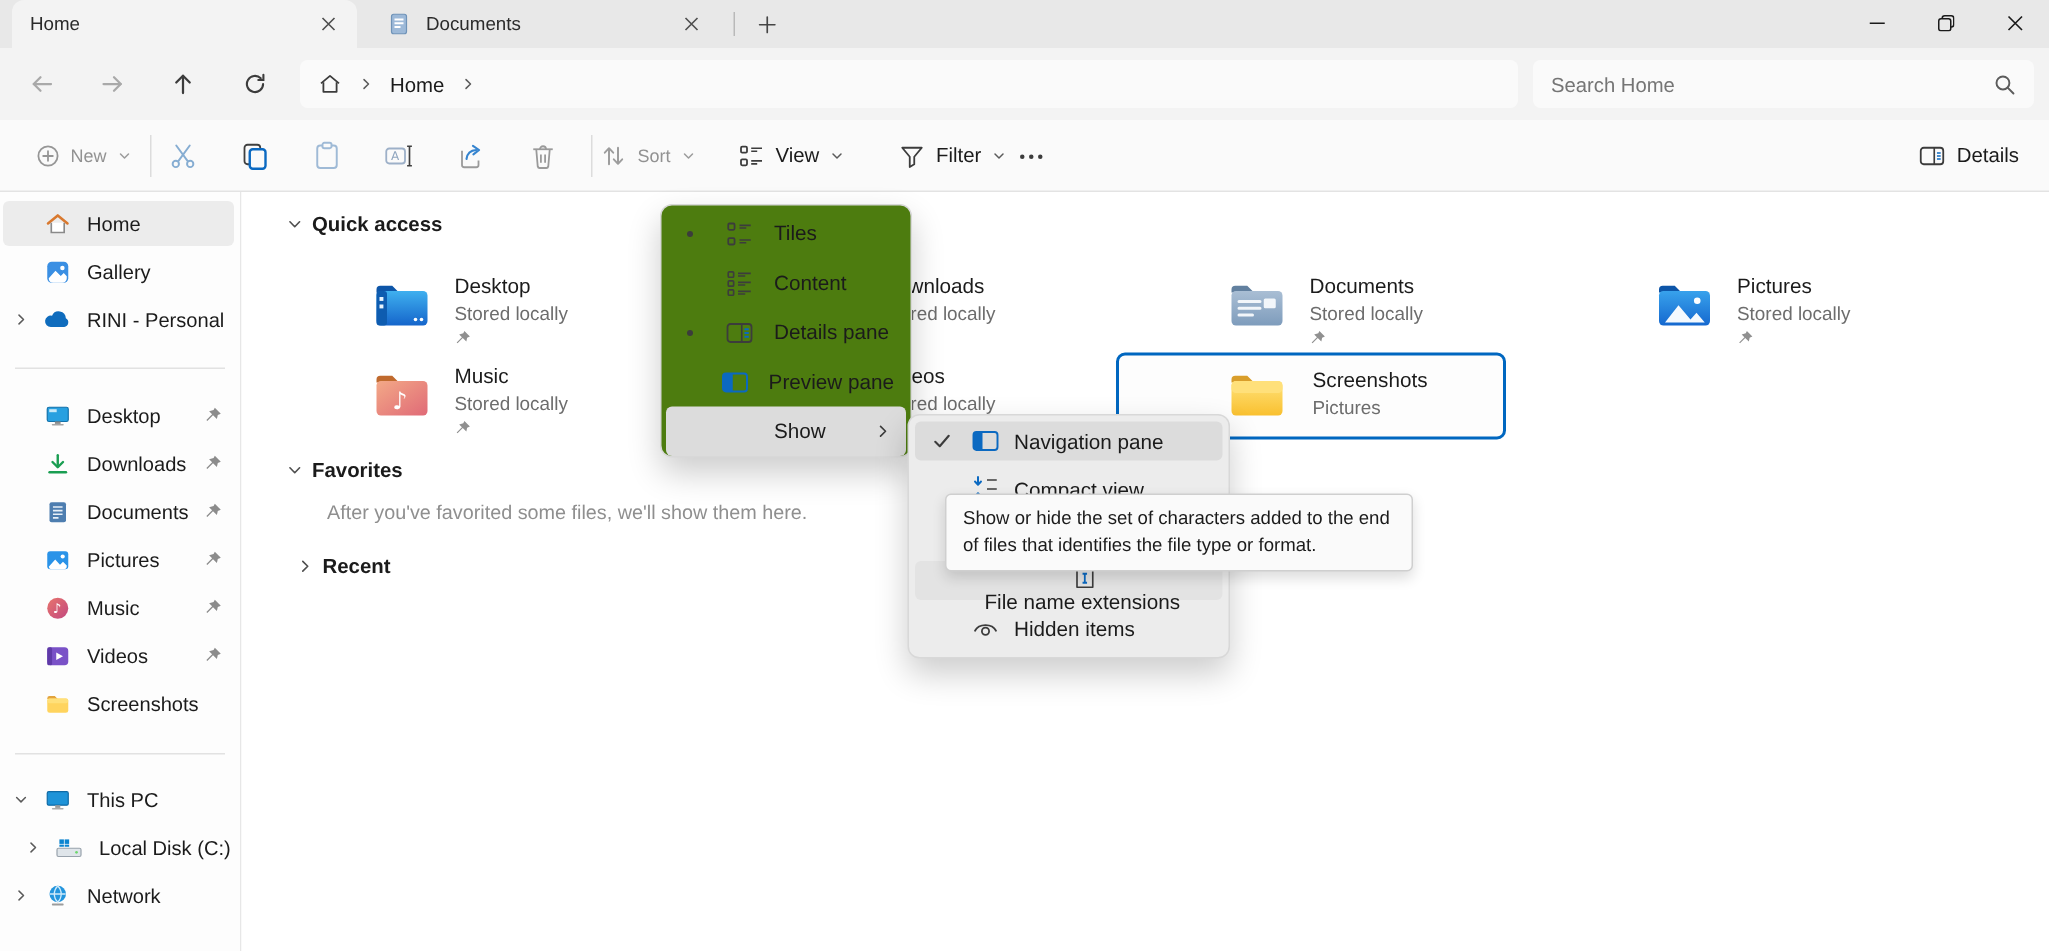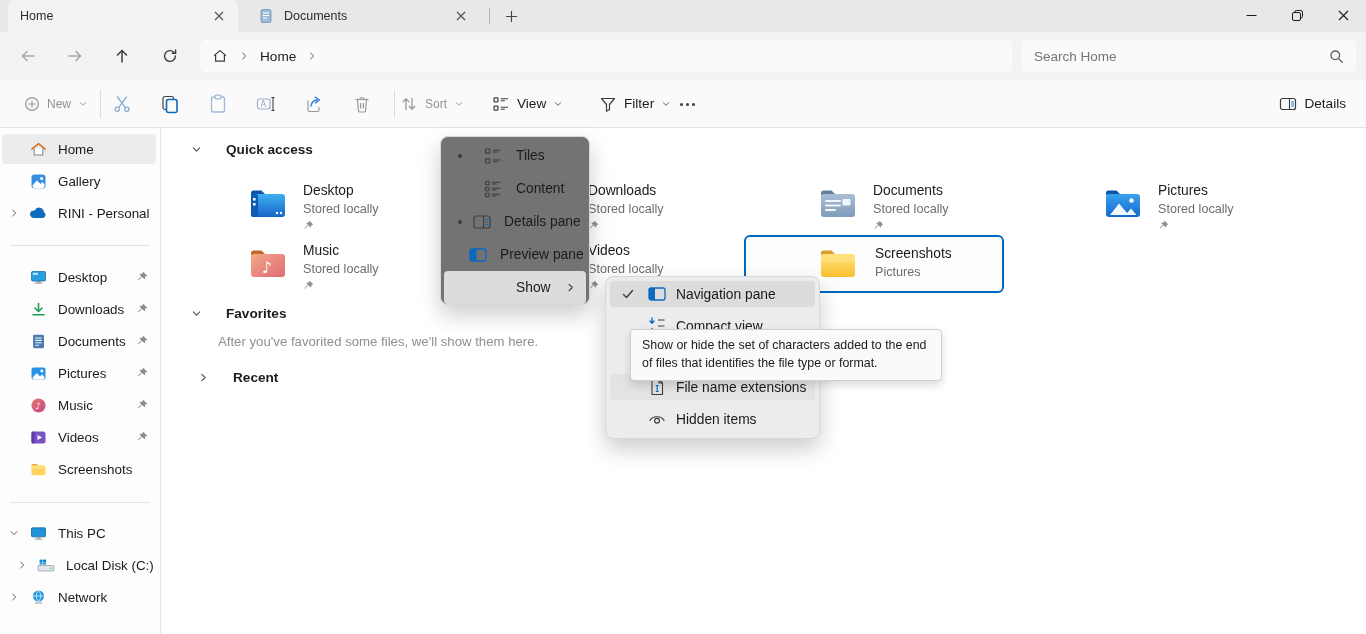--- a/index.html
+++ b/index.html
@@ -53,49 +53,49 @@
   .sr-ic { width:24px; display:flex; justify-content:center; }
   .sr-label { margin-left:8px; font-size:13.4px; white-space:nowrap; }
   .sr-pin { position:absolute; right:8px; top:9px; }
   .side-sep { position:absolute; left:10px; width:140px; height:1px; background:#e2e2e2; }
   .indent { margin-left:8px; }
 
   
   .main { position:absolute; left:161px; top:128px; right:0; bottom:0; background:#ffffff; }
   .sec-head { position:absolute; display:flex; align-items:center; }
   .sec-chev { width:24px; display:flex; justify-content:center; }
-  .sec-label { margin-left:18px; font-size:13.6px; font-weight:bold; color:#1b1b1b; }
+  .sec-label { margin-left:0; font-size:13.6px; font-weight:bold; color:#1b1b1b; }
   .empty-text { position:absolute; font-size:13.2px; color:#8f8f8f; }
 
   .tile { position:absolute; width:260px; height:58px; border-radius:6px; }
   .tile.sel { border:2px solid #0067c0; background:#fdfdfd; }
   .tile-icon { position:absolute; left:74px; top:11px; }
   .tile.sel .tile-icon { left:72px; top:11px; }
   .tile-name { position:absolute; left:129px; top:6px; font-size:13.8px; white-space:nowrap; }
   .tile-sub { position:absolute; left:129px; top:25px; font-size:12.6px; color:#6d6d6d; white-space:nowrap; }
   .tile-pin { position:absolute; left:129px; top:43px; }
   .tile.sel .tile-name { top:9px; }
   .tile.sel .tile-sub { top:28px; }
 
   
-  .view-menu { position:absolute; left:440px; top:136px; width:150px; height:169px; background:#737373;
+  .view-menu { position:absolute; left:440px; top:136px; width:168px; height:169px; background:#4d7c0f;
     border:1px solid #d8d8d8; border-radius:8px; box-shadow:0 10px 22px rgba(0,0,0,0.20); z-index:40; padding:2px 0; }
   .vm-row { height:33px; margin:0 3px; border-radius:4px; display:flex; align-items:center; padding:0 8px 0 14px; }
   .vm-row.hl { background:#dcdcdc; }
   .vm-bullet { width:14px; display:flex; justify-content:flex-start; }
   .dot { width:4px; height:4px; border-radius:50%; background:#3c3c3c; }
   .vm-icon { width:22px; margin-left:10px; display:flex; justify-content:center; }
   .vm-label { margin-left:12px; flex:1; font-size:13.8px; white-space:nowrap; }
   .vm-chev { display:flex; margin-right:2px; }
 
   .sub-menu { position:absolute; left:605px; top:276px; width:215px; height:163px; background:#ececec;
     border:1px solid #d8d8d8; border-radius:8px; box-shadow:0 10px 22px rgba(0,0,0,0.20); z-index:45; }
   .sm-row { position:absolute; left:4px; right:4px; height:26px; border-radius:4px; display:flex; align-items:center; padding-left:10px; }
   .sm-row.hl-dark { background:#dcdcdc; }
-  .sm-row.hl-lite { background:#e3e3e3; }
+  .sm-row.hl-lite { background:#e3e3e3;flex-direction:column; }
   .sm-check { width:16px; display:flex; justify-content:center; }
   .sm-icon { width:22px; margin-left:10px; display:flex; justify-content:center; }
   .sm-label { margin-left:8px; font-size:13.8px; white-space:nowrap; }
 
   .tooltip { position:absolute; left:630px; top:329px; width:312px; background:#fafafa; border:1px solid #cfcfcf;
     border-radius:4px; box-shadow:0 4px 9px rgba(0,0,0,0.14); padding:7px 11px; font-size:12.4px; line-height:1.45;
     color:#1b1b1b; z-index:60; }
 </style>
 </head>
 <body>

